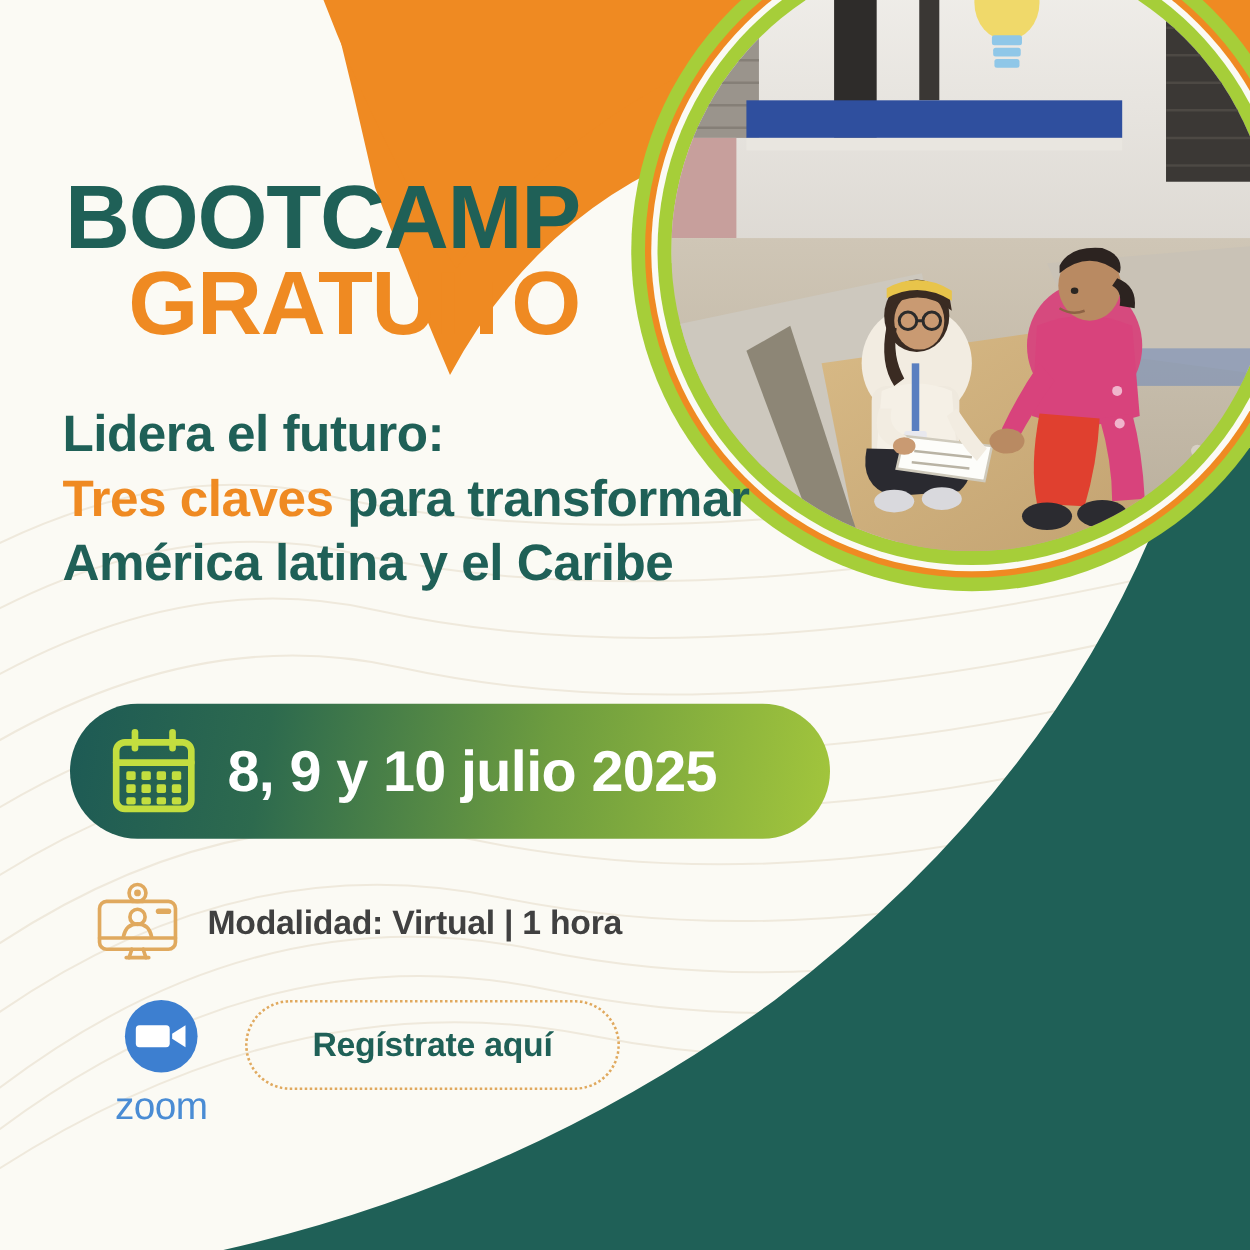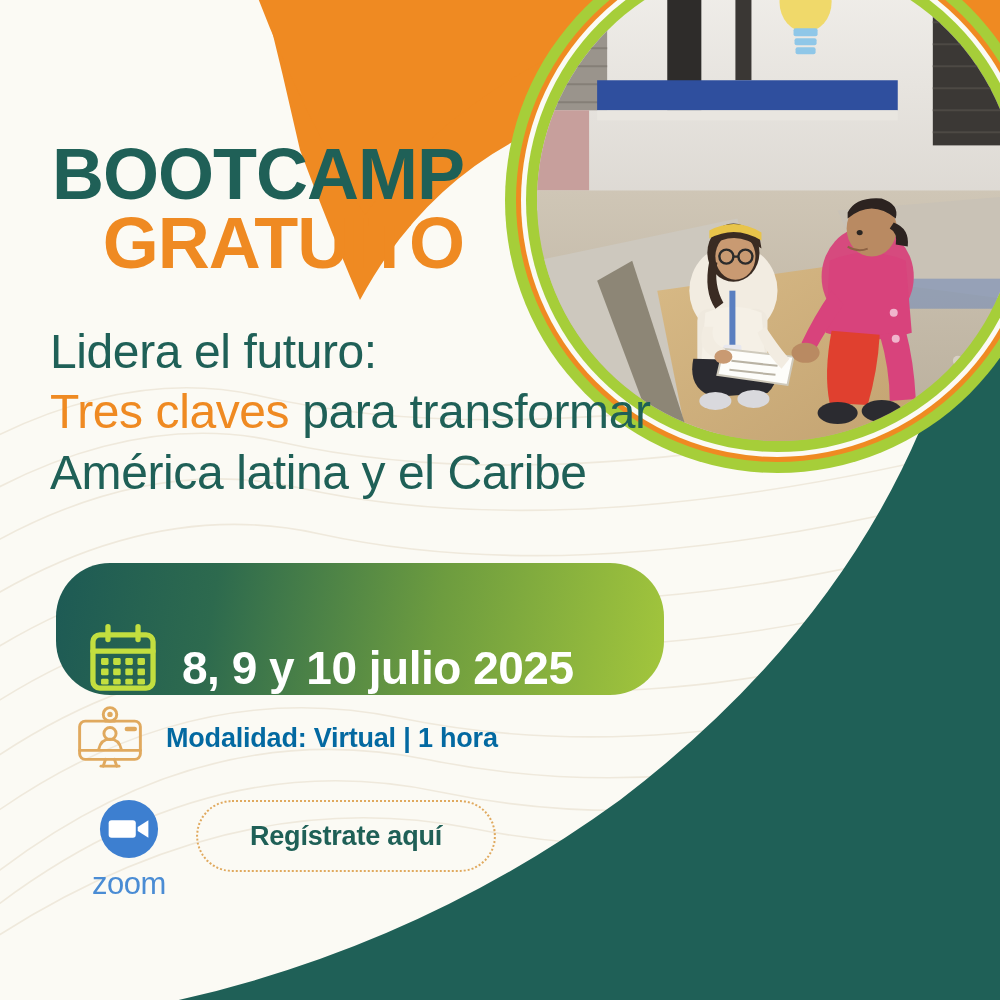--- a/index.html
+++ b/index.html
@@ -97,39 +97,39 @@
     font-weight: bold;
     letter-spacing: -1px;
     color: #ef8a22;
   }
 
   .subtitle {
     position: absolute;
     left: 50px;
     top: 322px;
     width: 690px;
-    font-size: 48px;
-    font-weight: normal;
+    font-size: 41px;
+    font-weight: bold;
     line-height: 1.26;
     color: #1f6057;
     letter-spacing: -0.4px;
   }
   .subtitle .hl { color: #ef8a22; }
 
   
   .date-pill {
     position: absolute;
     left: 56px;
     top: 563px;
     width: 608px;
-    height: 132px;
+    height: 108px;
     border-radius: 54px;
     background: linear-gradient(100deg, #1d5a55 0%, #2d6a4e 26%, #6d9c3f 62%, #a3c63c 100%);
     display: flex;
-    align-items: flex-end;
+    align-items: center;
     padding-left: 30px;
     box-sizing: border-box;
   }
   .cal-icon { width: 74px; height: 74px; flex: 0 0 auto; }
   .date-text {
     margin-left: 22px;
     font-size: 46px;
     font-weight: bold;
     color: #ffffff;
     letter-spacing: -0.5px;
@@ -141,21 +141,21 @@
     left: 74px;
     top: 702px;
     display: flex;
     align-items: center;
   }
   .monitor-icon { width: 72px; height: 72px; flex: 0 0 auto; }
   .modality-text {
     margin-left: 20px;
     font-size: 27px;
     font-weight: bold;
-    color: #0369a1;
+    color: #404040;
     letter-spacing: -0.2px;
   }
 
   
   .zoom-block {
     position: absolute;
     left: 70px;
     top: 798px;
     width: 118px;
     text-align: center;

